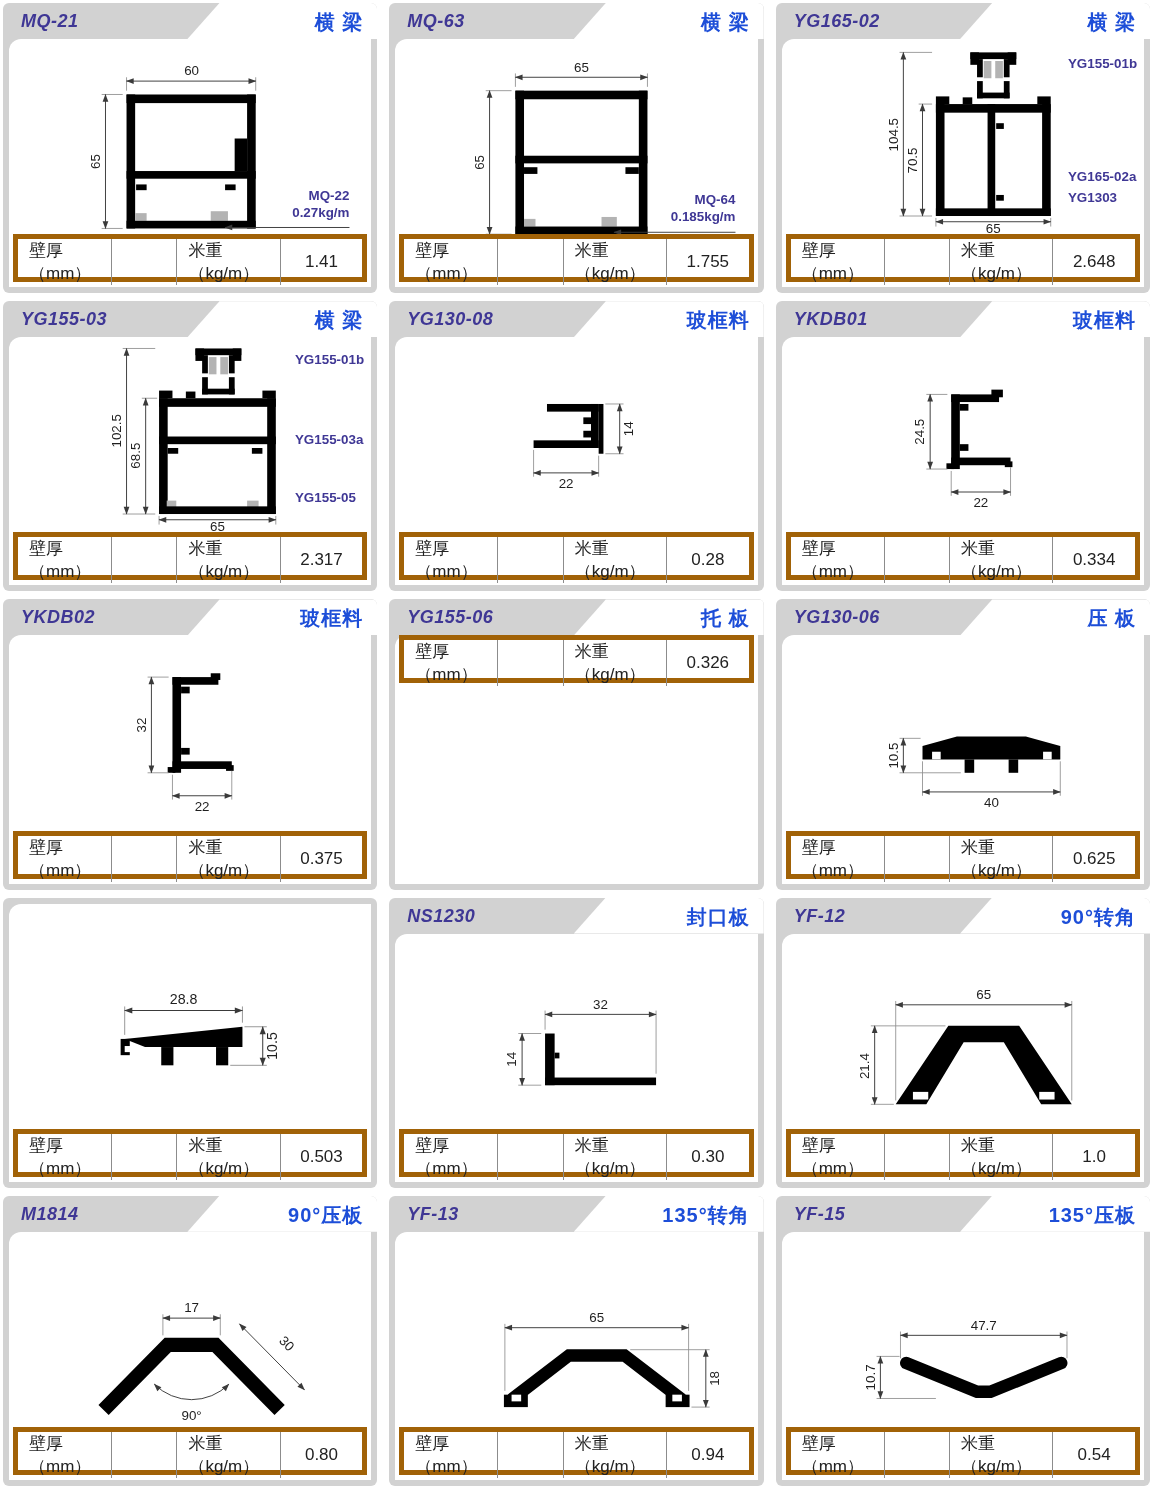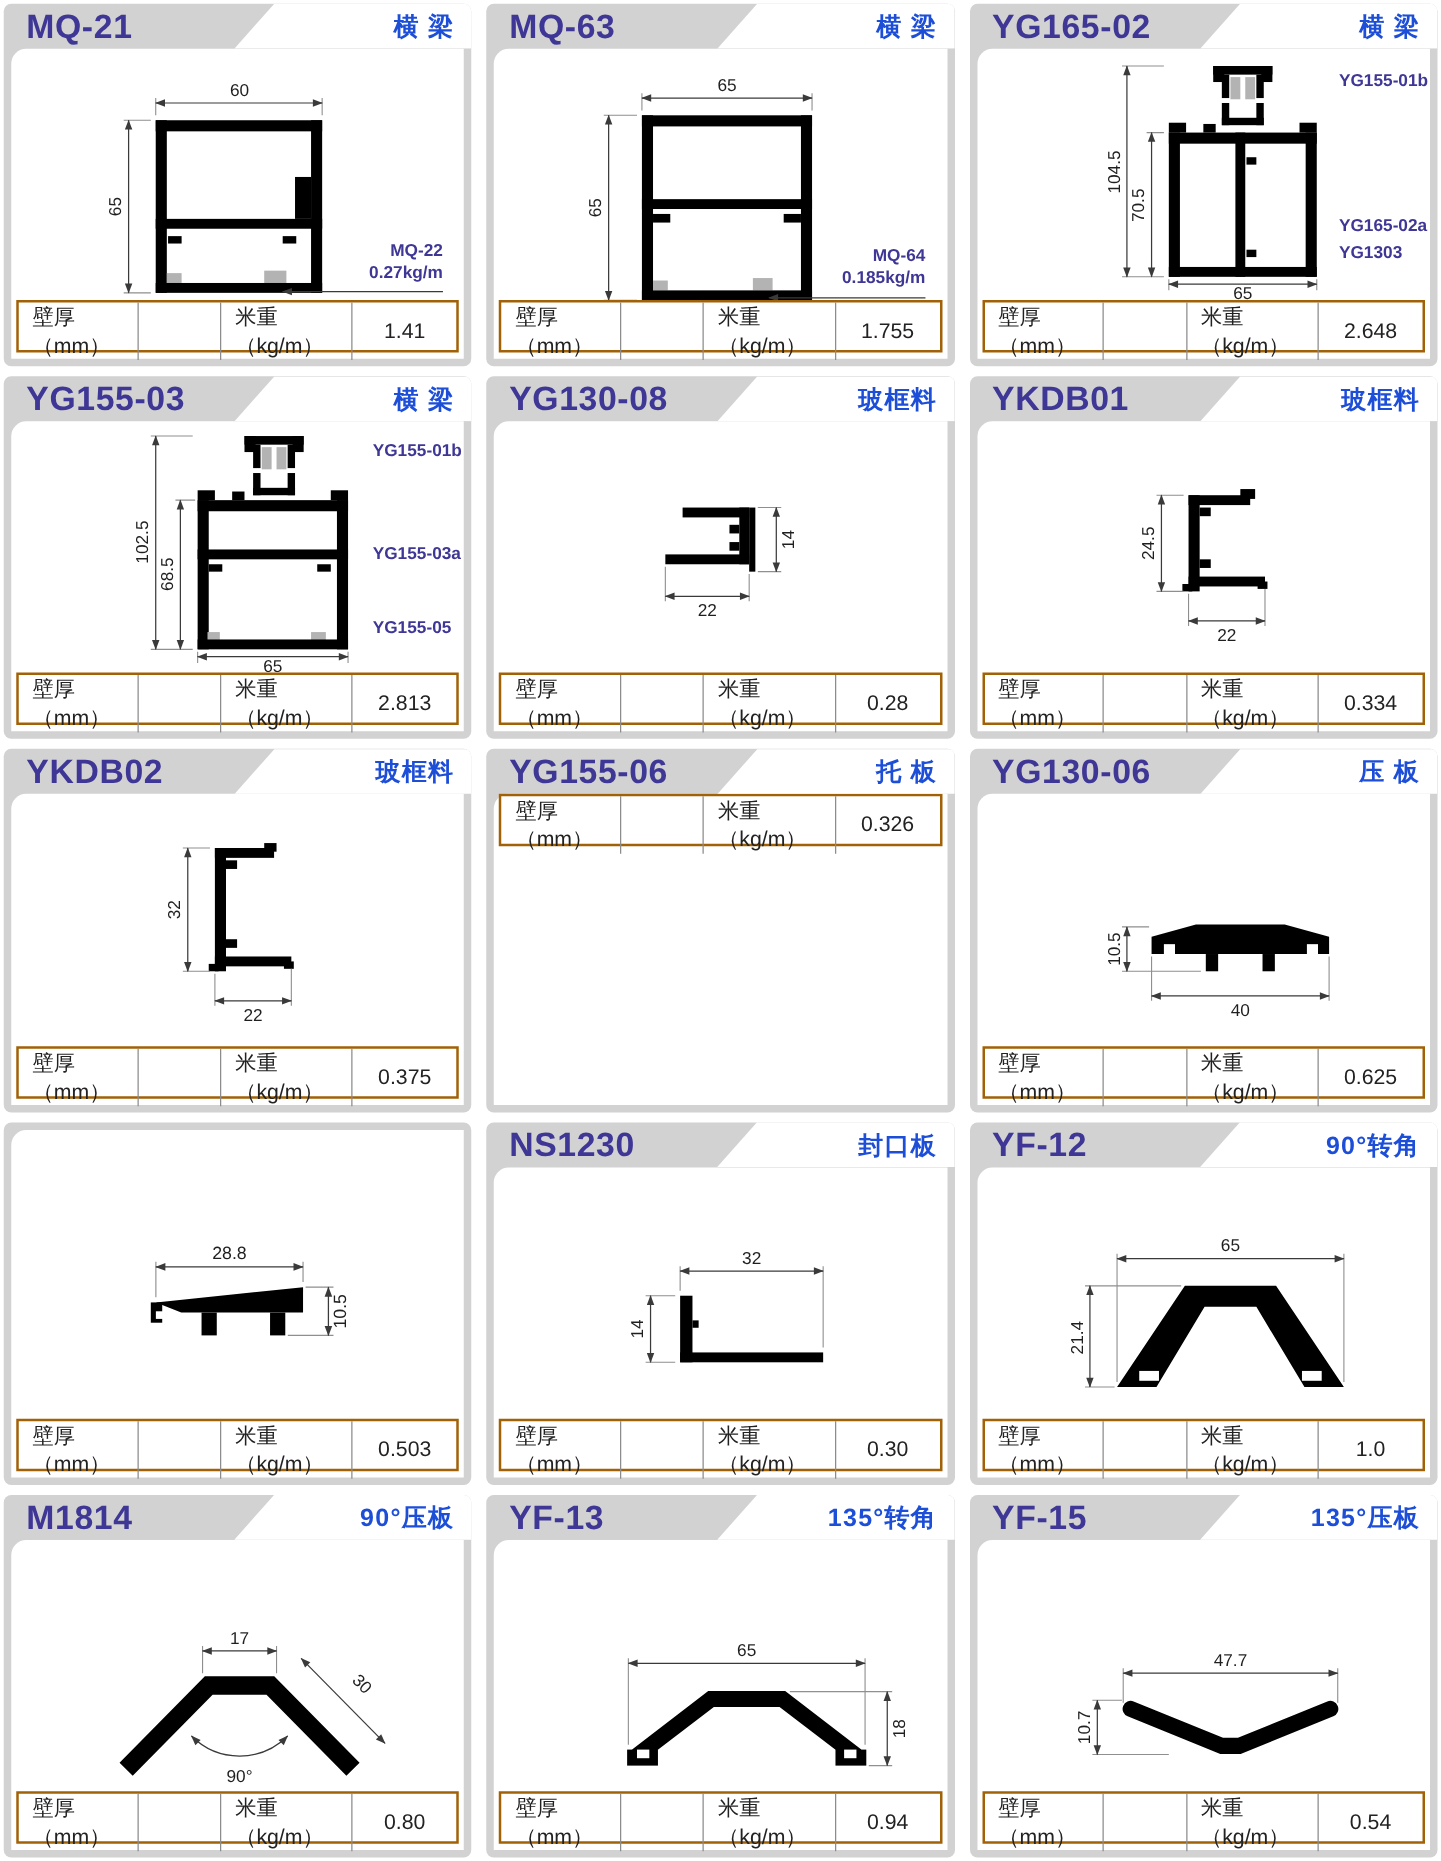--- a/index.html
+++ b/index.html
@@ -2,30 +2,30 @@
 <html><head>
 <meta charset="utf-8">
 <style>
   html,body{margin:0;padding:0;background:#fff;}
   body{width:1153px;height:1489px;font-family:"Liberation Sans",sans-serif;}
   .grid{box-sizing:border-box;width:1153px;height:1489px;padding:3px;display:grid;
         grid-template-columns:repeat(3,1fr);grid-template-rows:repeat(5,1fr);gap:8px 12px;}
   .card{background:#d2d2d2;border-radius:6px;padding:6px;display:flex;flex-direction:column;
         box-sizing:border-box;min-height:0;}
   .hdr{position:relative;height:36px;margin:-6px -6px 0 -6px;flex:none;}
-  .code{position:absolute;left:18px;top:0;line-height:37px;font-size:27px;font-weight:bold;
-        color:#3f3795;letter-spacing:.5px;}
+  .code{position:absolute;left:18px;top:0;line-height:37px;font-size:18px;font-weight:bold;
+        color:#3f3795;letter-spacing:.5px;font-style:italic;}
   .tab{position:absolute;top:0;right:0;width:55%;height:100%;background:#fff;
        border-top-right-radius:6px;clip-path:polygon(48px 0,100% 0,100% 100%,16px 100%);}
   .cat{position:absolute;right:14px;top:0;line-height:38px;font-size:20px;color:#1d4ed8;
        font-weight:bold;letter-spacing:1px;}
   .bodyw{background:#fff;border-radius:12px 0 0 0;flex:1;display:flex;flex-direction:column;min-height:0;}
   .draw{flex:1;min-height:0;}
   .draw svg{display:block;width:100%;height:100%;}
-  .ftab{flex:none;height:38px;margin:0 4px 5px 4px;border:2px solid #a16207;background:#fff;
+  .ftab{flex:none;height:38px;margin:0 4px 5px 4px;border:5px solid #a16207;background:#fff;
         display:grid;grid-template-columns:27% 19% 30% 24%;}
   .fc{display:flex;align-items:center;font-size:17px;color:#222;box-sizing:border-box;}
   .fc.lb{padding-left:11px;}
   .fc.b{border-left:1px solid #8c8c8c;}
   .fc.val{justify-content:center;}
   
   .prof{fill:#000;stroke:none;}
   .gray{fill:#b3b3b3;}
   .wht{fill:#fff;}
   .dim{stroke:#3a3a3a;stroke-width:1;fill:none;}
@@ -229,21 +229,21 @@
           <text class="dimtxt" x="207" y="203" text-anchor="middle">65</text>
           <text class="plabel" x="288" y="28">YG155-01b</text>
           <text class="plabel" x="288" y="112">YG155-03a</text>
           <text class="plabel" x="288" y="172">YG155-05</text>
         </svg>
       </div>
       <div class="ftab">
         <div class="fc lb">壁厚（mm）</div>
         <div class="fc b val"></div>
         <div class="fc b lb">米重（kg/m）</div>
-        <div class="fc b val">2.813</div>
+        <div class="fc b val">2.317</div>
       </div>
     </div>
   </div>
 
   <div class="card">
     <div class="hdr">
       <div class="tab"></div>
       <span class="code">YG130-08</span>
       <span class="cat">玻框料</span>
     </div>

